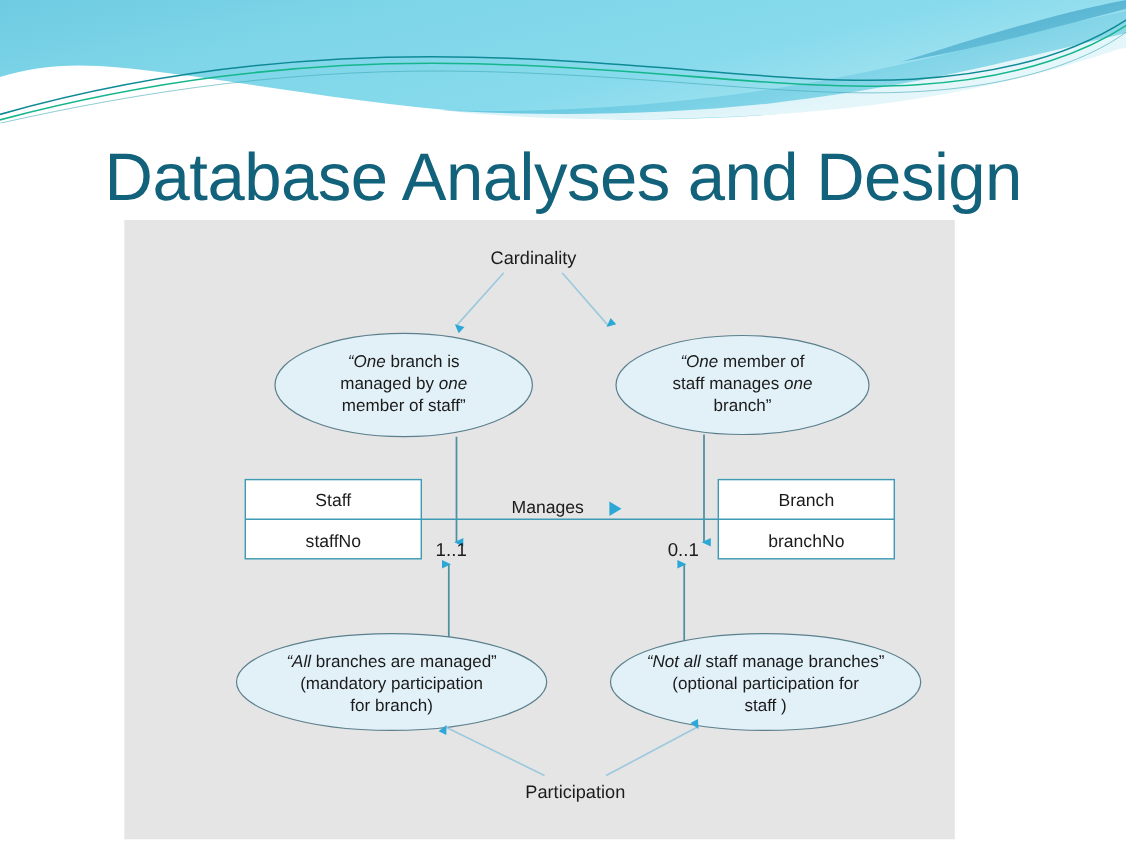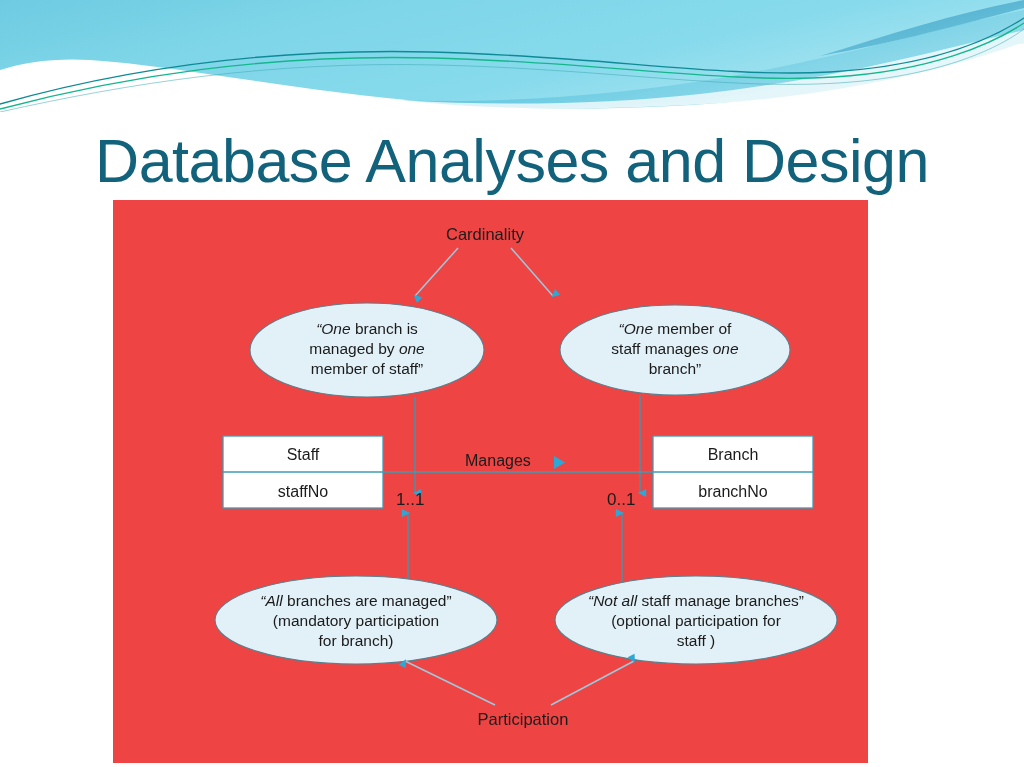--- a/index.html
+++ b/index.html
@@ -48,21 +48,21 @@
     white-space: nowrap;
   }
 
   
   #picture {
     position: absolute;
     left: 113px;
     top: 200px;
     width: 755px;
     height: 563px;
-    background: #ef4444;
+    background: #e5e5e5;
   }
   #picture svg { display: block; }
 
   .dg-text {
     font-family: "Liberation Sans", sans-serif;
     fill: #1b1b1b;
   }
   .dg-label  { font-size: 16.5px; }
   .dg-bubble { font-size: 15.5px; }
   .dg-ent    { font-size: 16px; }

